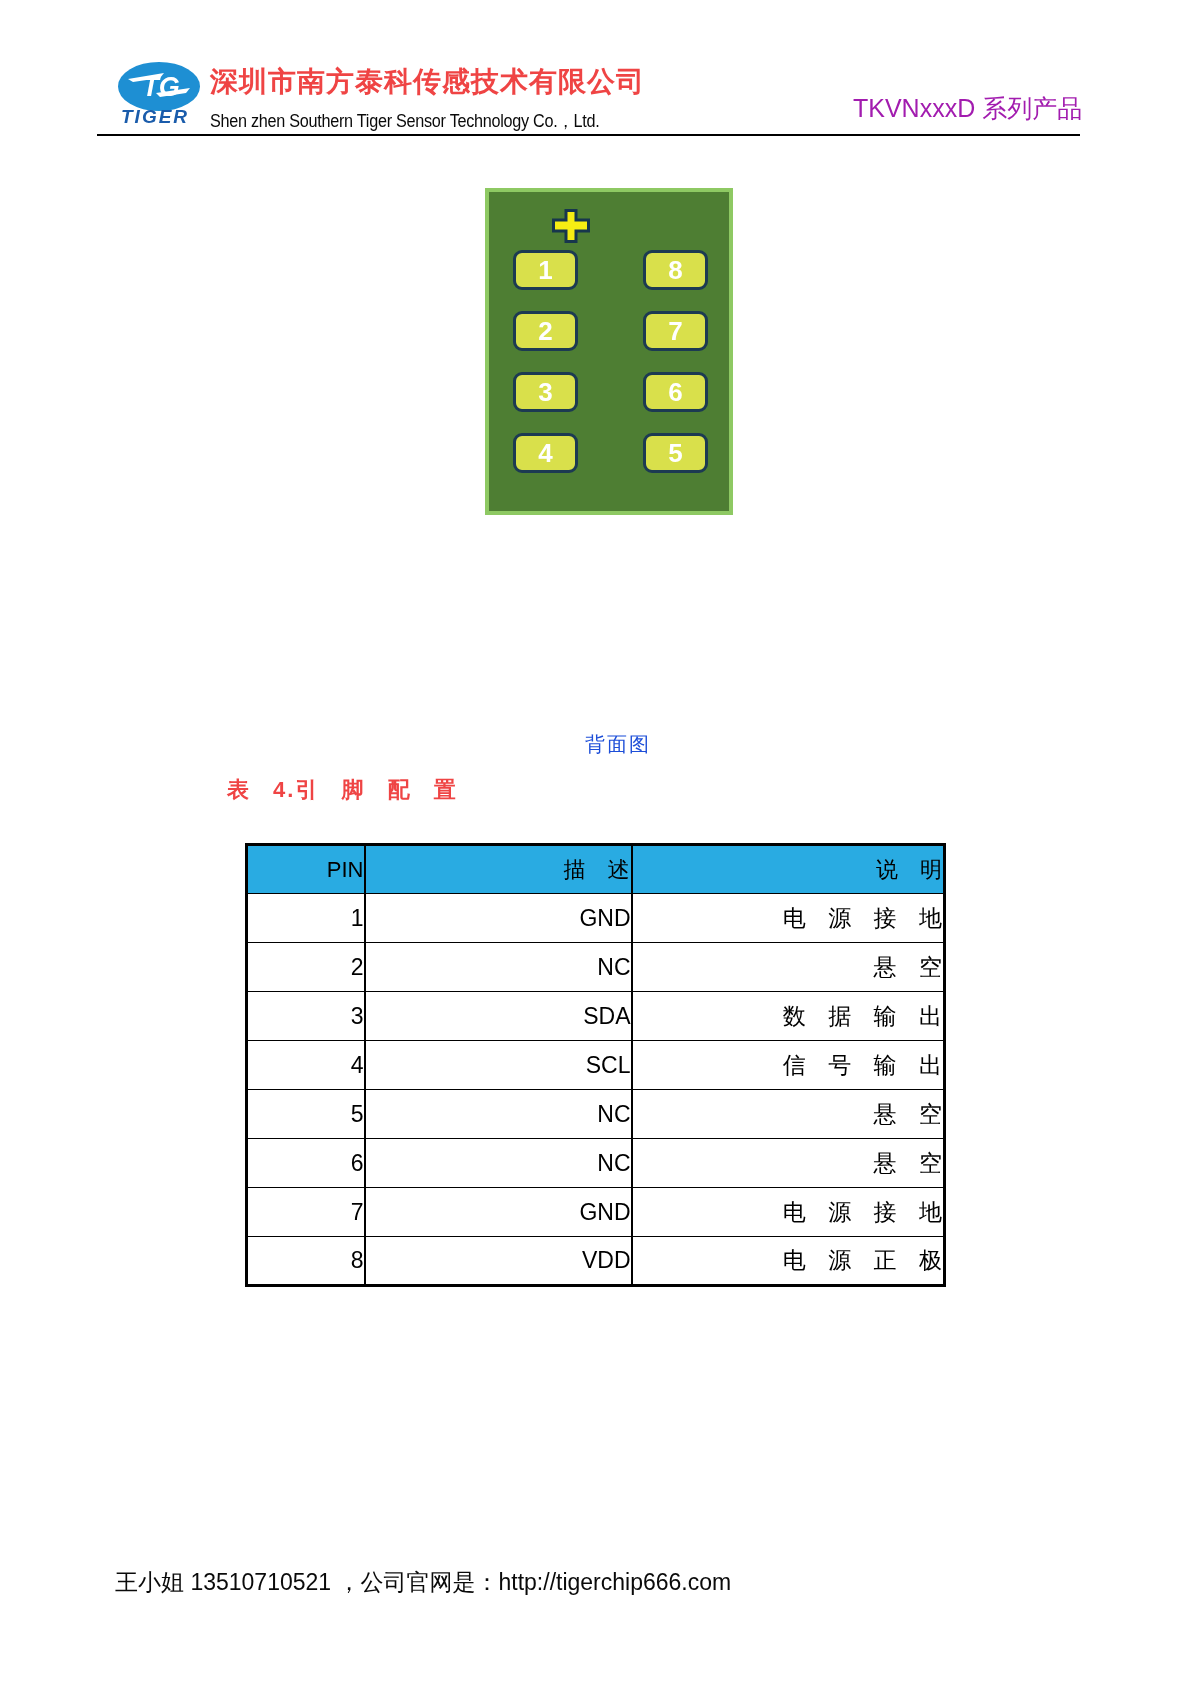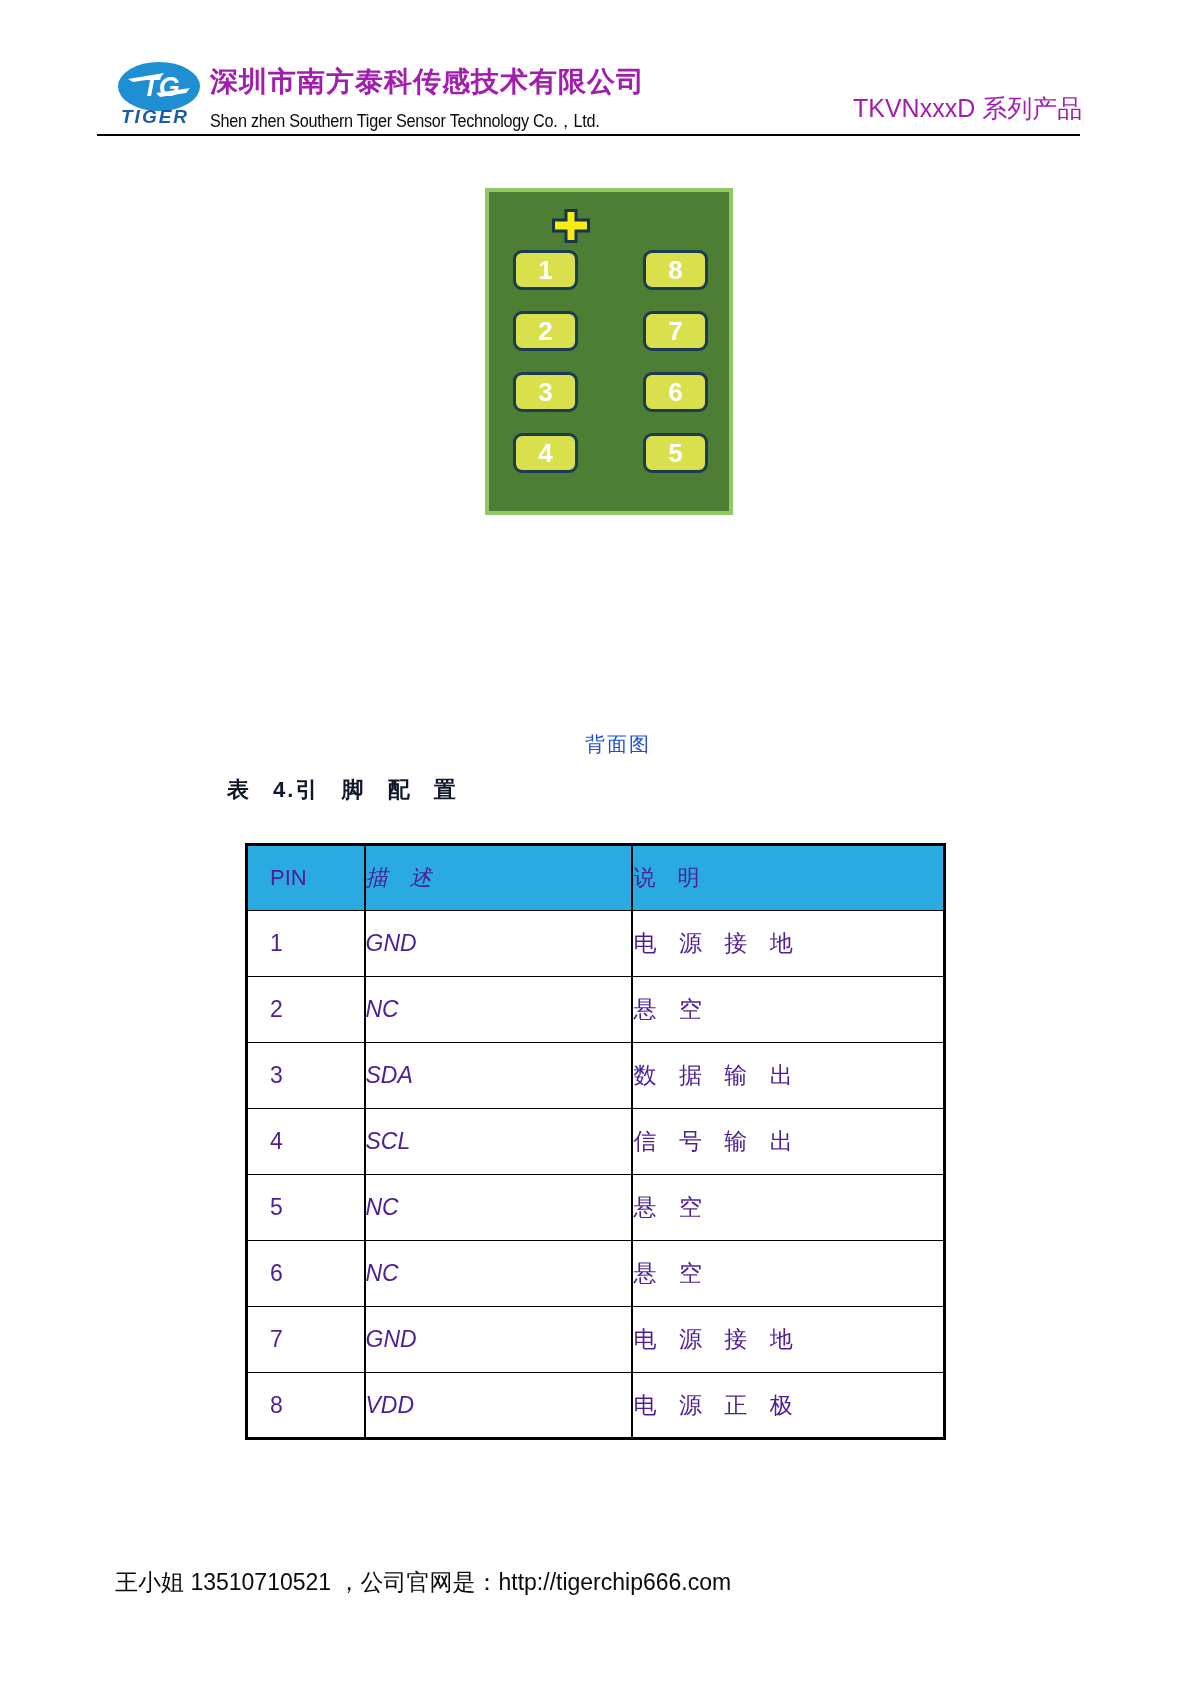--- a/index.html
+++ b/index.html
@@ -14,21 +14,21 @@
   .logo-ellipse {
     position:absolute; left:118px; top:62px; width:82px; height:49px;
   }
   .tiger-word {
     position:absolute; left:121px; top:106px;
     font-size:19px; font-weight:bold; font-style:italic;
     color:#1a5cab; letter-spacing:2px;
   }
   .company-cn {
     position:absolute; left:210px; top:63px;
-    font-size:28px; font-weight:bold; color:#a21caf;
+    font-size:28px; font-weight:bold; color:#ef4444;
     letter-spacing:1px; white-space:nowrap;
   }
   .company-en {
     position:absolute; left:210px; top:109px;
     font-size:18px; color:#0a0a0a; white-space:nowrap;
     transform:scaleX(0.90); transform-origin:left center;
     letter-spacing:-0.3px;
   }
   .product-series {
     position:absolute; left:853px; top:92px;
@@ -57,40 +57,40 @@
   .pin.r3 { top:180px; }  .pin.r4 { top:241px; }
 
   .diagram-caption {
     position:absolute; left:585px; top:731px;
     font-size:20px; color:#1d4ed8; letter-spacing:2px;
   }
 
   
   .table-heading {
     position:absolute; left:227px; top:775px;
-    font-size:22px; font-weight:600; color:#0f172a;
+    font-size:22px; font-weight:600; color:#ef4444;
     word-spacing:14px; letter-spacing:2px;
   }
   table.pin-table {
     position:absolute; left:245px; top:843px;
     border-collapse:collapse; table-layout:fixed;
     width:698px; border:3px solid #000;
   }
   .pin-table th, .pin-table td {
     border-top:1px solid #000; border-left:2px solid #000;
-    height:66px; vertical-align:middle; text-align:left;
-    font-weight:normal; color:#4c1d95;
+    height:49px; vertical-align:middle; text-align:right;
+    font-weight:normal; color:#000000;
   }
   .pin-table col.c-pin  { width:118px; }
   .pin-table col.c-desc { width:267px; }
   .pin-table col.c-note { width:313px; }
   .pin-table th { background:#29abe2; font-size:22px; }
   .pin-table td { background:#ffffff; font-size:23px; }
   .pin-table th:nth-child(1), .pin-table td:nth-child(1) { padding-left:22px; }
-  .pin-table th:nth-child(2), .pin-table td:nth-child(2) { padding-left:0;font-style:italic; }
+  .pin-table th:nth-child(2), .pin-table td:nth-child(2) { padding-left:0; }
   .pin-table th:nth-child(3), .pin-table td:nth-child(3) { padding-left:1px; }
   .cjk-spaced { word-spacing:14px; letter-spacing:1px; }
 
   
   .footer {
     position:absolute; left:115px; top:1565px;
     font-size:23px; color:#0a0a0a; line-height:34px; white-space:nowrap;
   }
 </style>
 </head>

